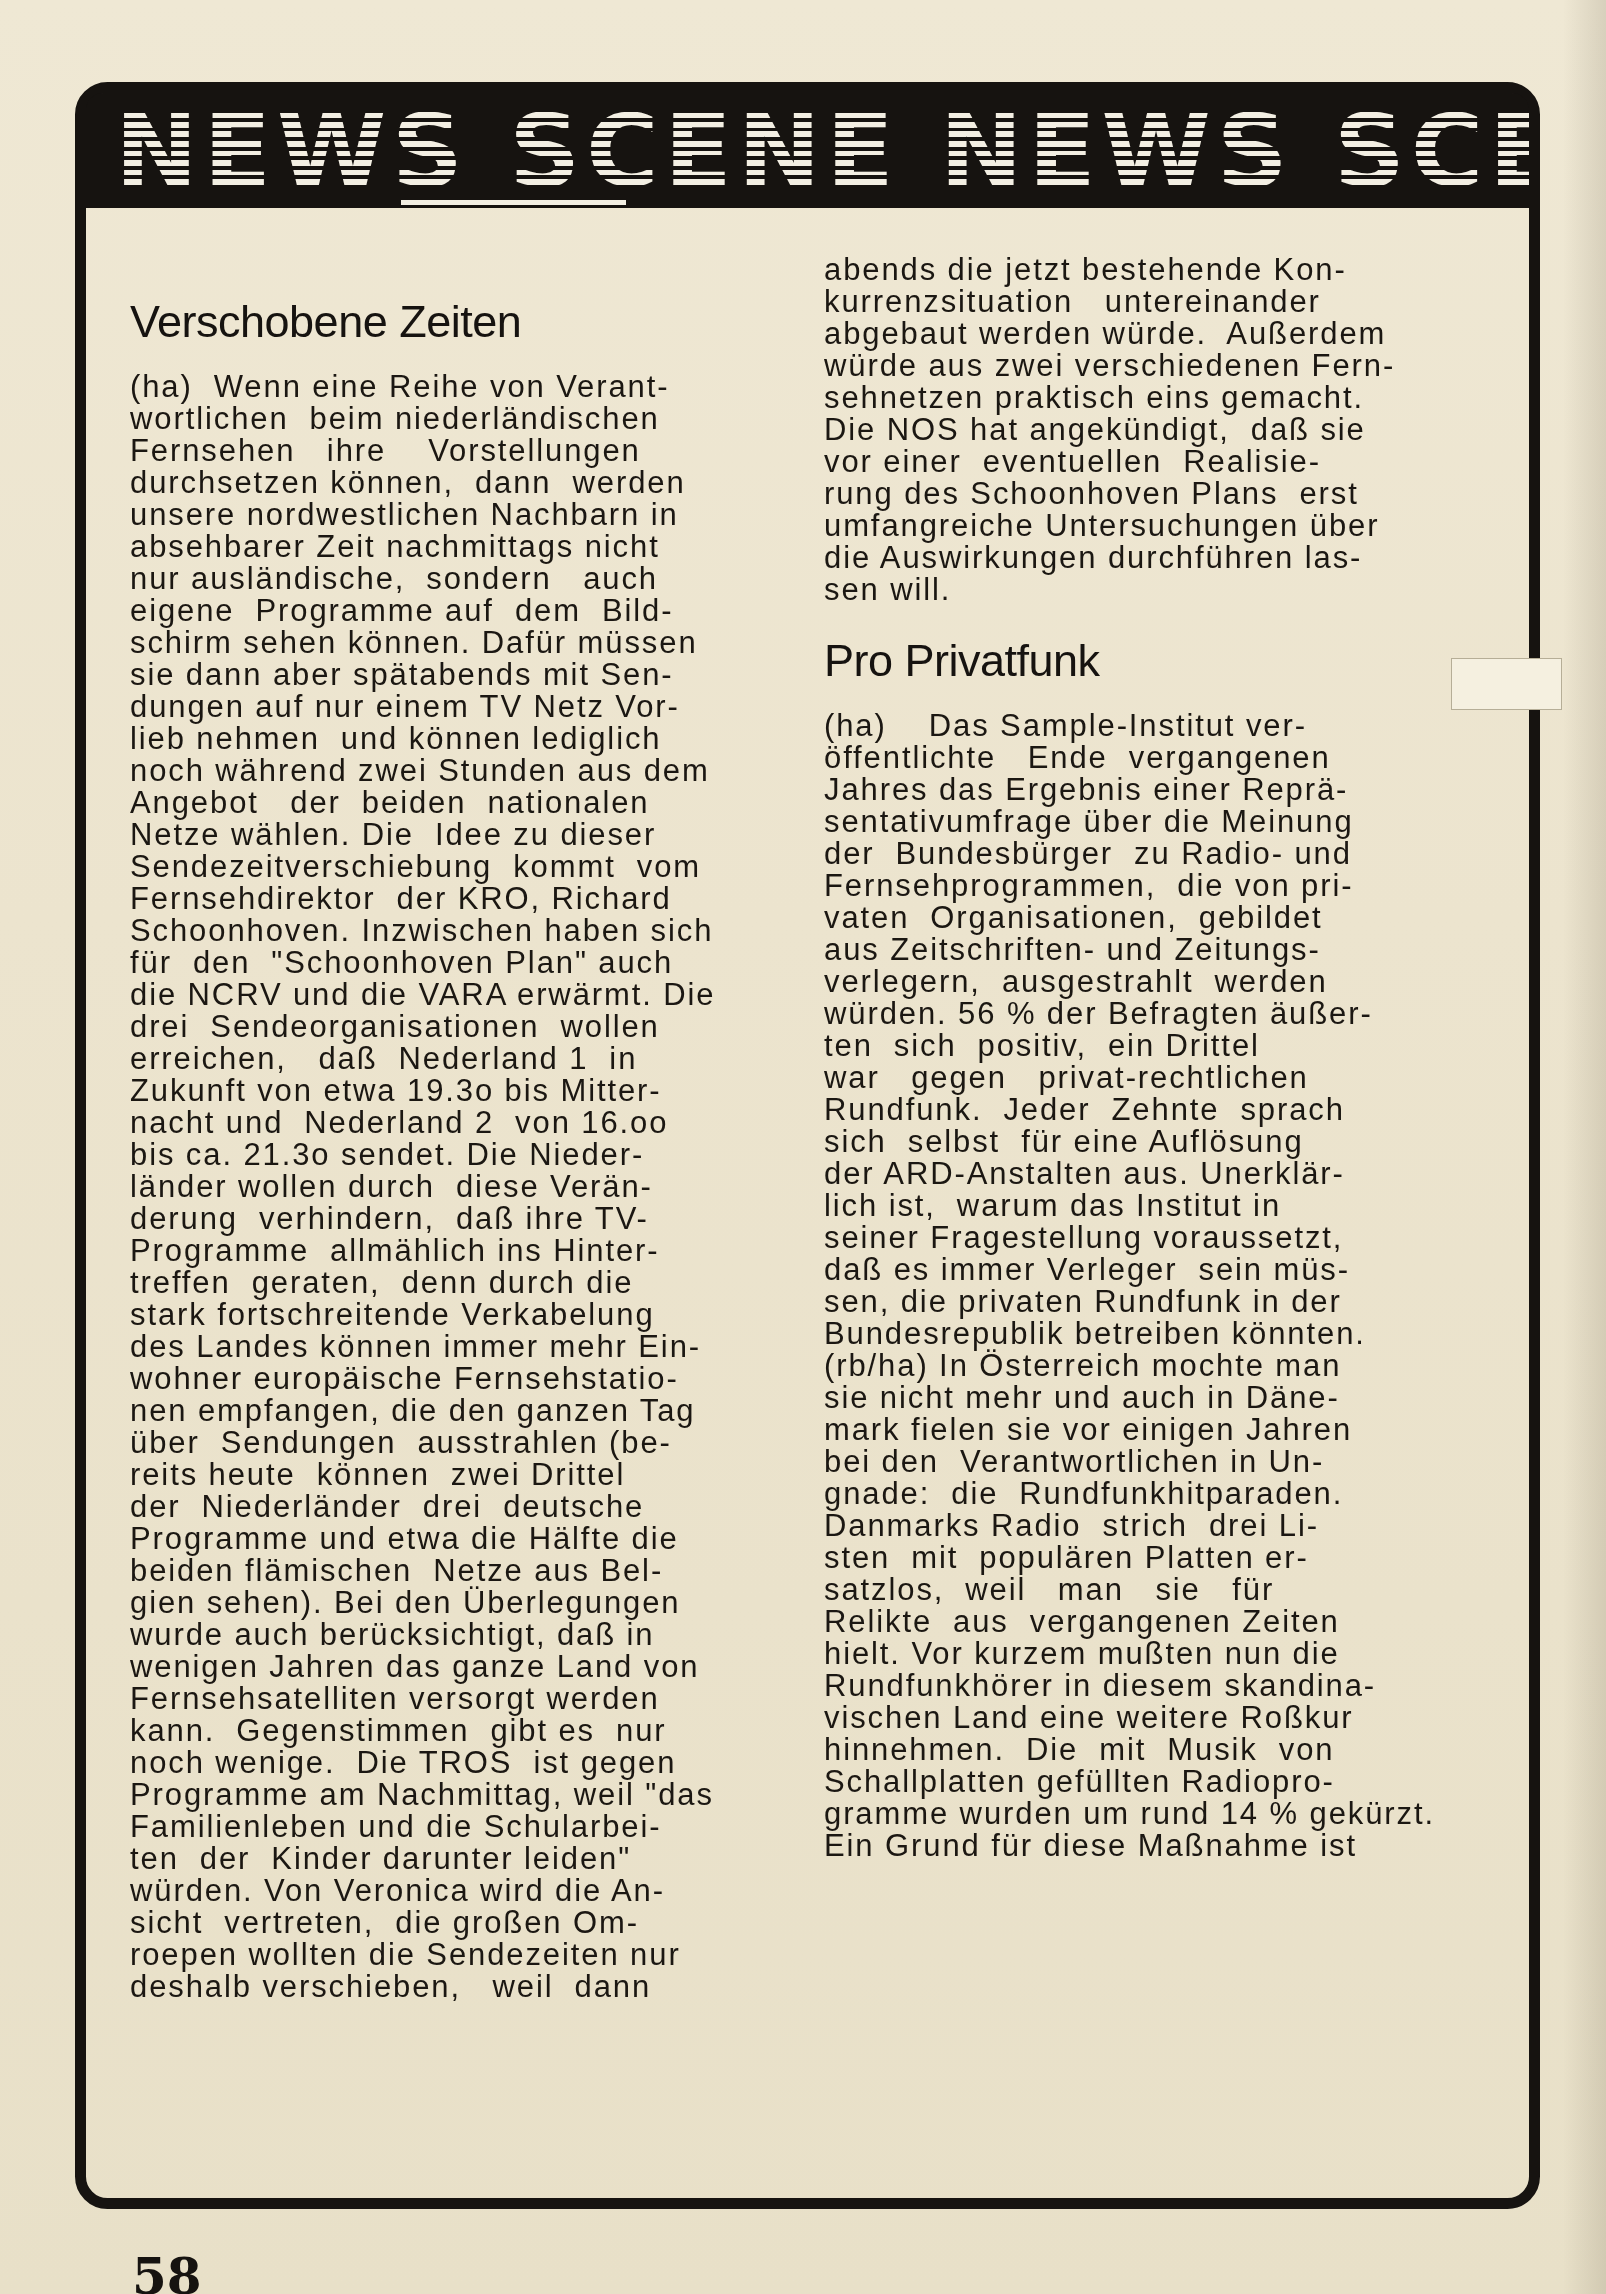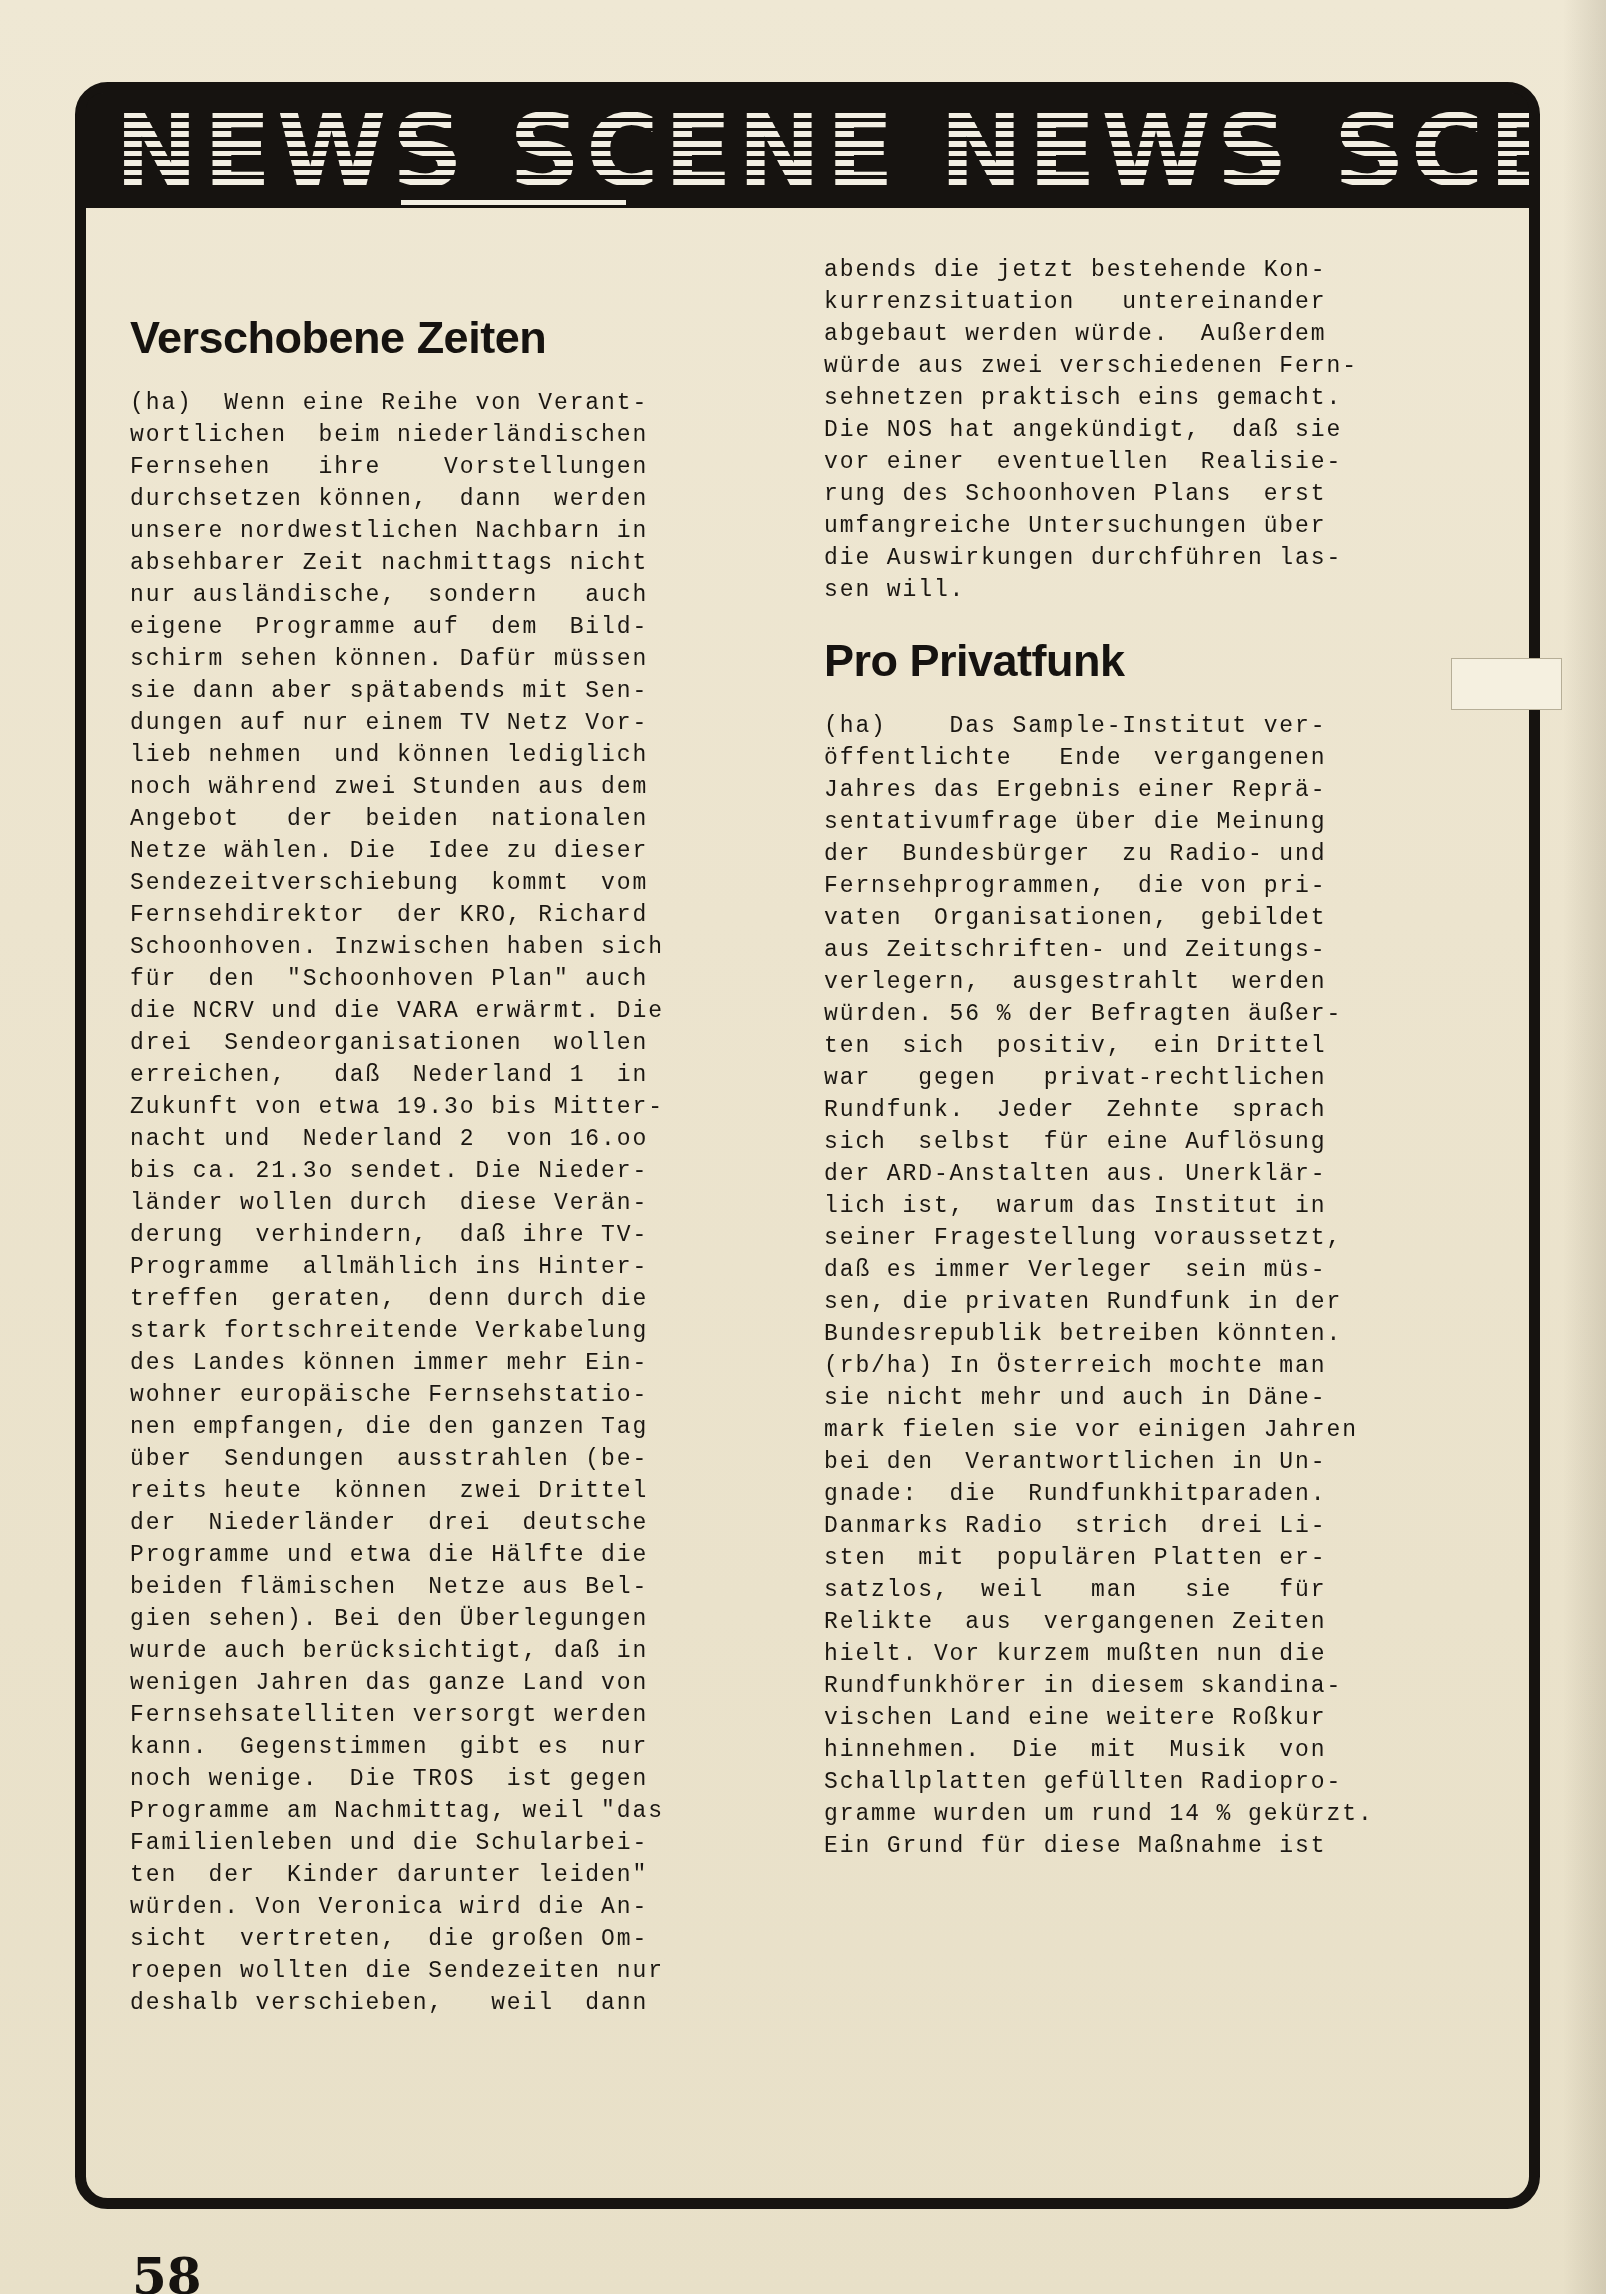--- a/index.html
+++ b/index.html
@@ -50,30 +50,30 @@
   }
   .header-underline {
     position: absolute; left: 315px; bottom: 2.9px;
     width: 225px; height: 4.8px; background: #f3efe3;
   }
   .col { position: absolute; }
   .col-left  { left: 44px;  top: 203px; width: 669px; }
   .col-right { left: 738px; top: 161px; width: 681px; }
   .headline {
     font-family: "Liberation Sans", sans-serif;
-    font-weight: 700;
+    font-weight: 400;
     font-size: 45px;
     letter-spacing: -0.5px;
     color: #161310;
-    margin: 16px 0 23px 0;
+    margin: 0 0 23px 0;
   }
   .h2gap { margin-top: 29px; }
   .body-text {
-    font-family: Liberation Mono, monospace;
-    font-size: 23px;
+    font-family: Liberation Sans, sans-serif;
+    font-size: 31px;
     line-height: 32px;
     letter-spacing: 1.9px;
     white-space: pre-wrap;
     color: #1b1712;
   }
   .paper-patch {
     position: absolute;
     left: 1451px; top: 658px;
     width: 109px; height: 50px;
     background: #f5f0e0;

